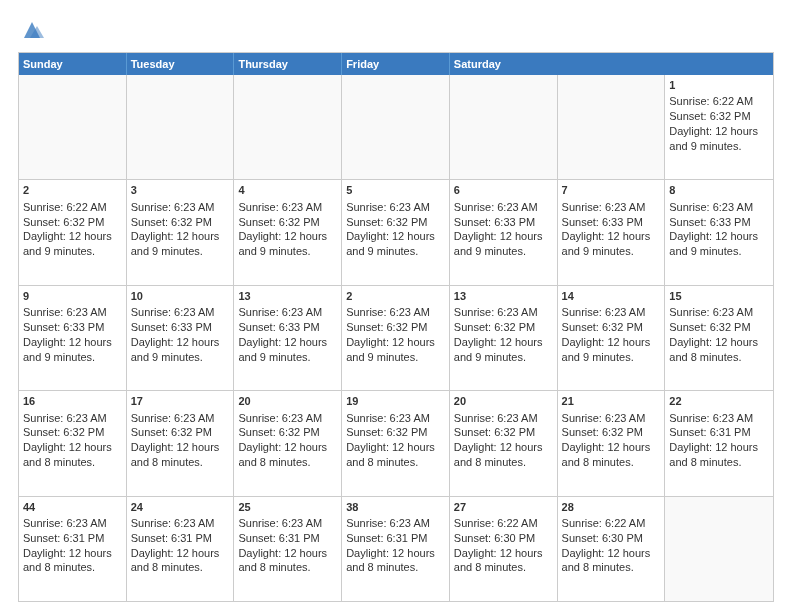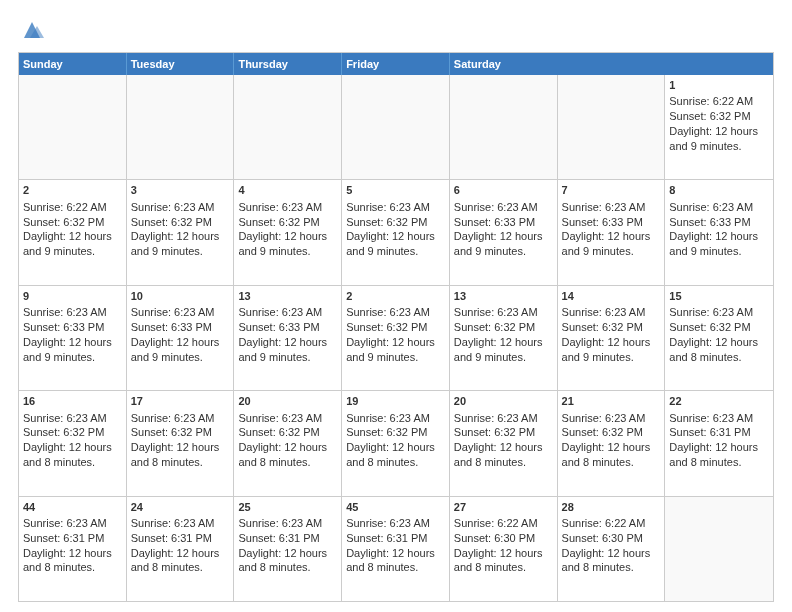--- a/index.html
+++ b/index.html
@@ -298,21 +298,21 @@
 Sunset: 6:31 PM
 Daylight: 12 hours and 8 minutes.</div>
           </div>
           <div class="cal-cell">
             <span class="day-num">25</span>
             <div class="cell-text" style="white-space: pre-wrap;">Sunrise: 6:23 AM
 Sunset: 6:31 PM
 Daylight: 12 hours and 8 minutes.</div>
           </div>
           <div class="cal-cell">
-            <span class="day-num">45</span>
+            <span class="day-num">38</span>
             <div class="cell-text" style="white-space: pre-wrap;">Sunrise: 6:23 AM
 Sunset: 6:31 PM
 Daylight: 12 hours and 8 minutes.</div>
           </div>
           <div class="cal-cell">
             <span class="day-num">27</span>
             <div class="cell-text" style="white-space: pre-wrap;">Sunrise: 6:22 AM
 Sunset: 6:30 PM
 Daylight: 12 hours and 8 minutes.</div>
           </div>

